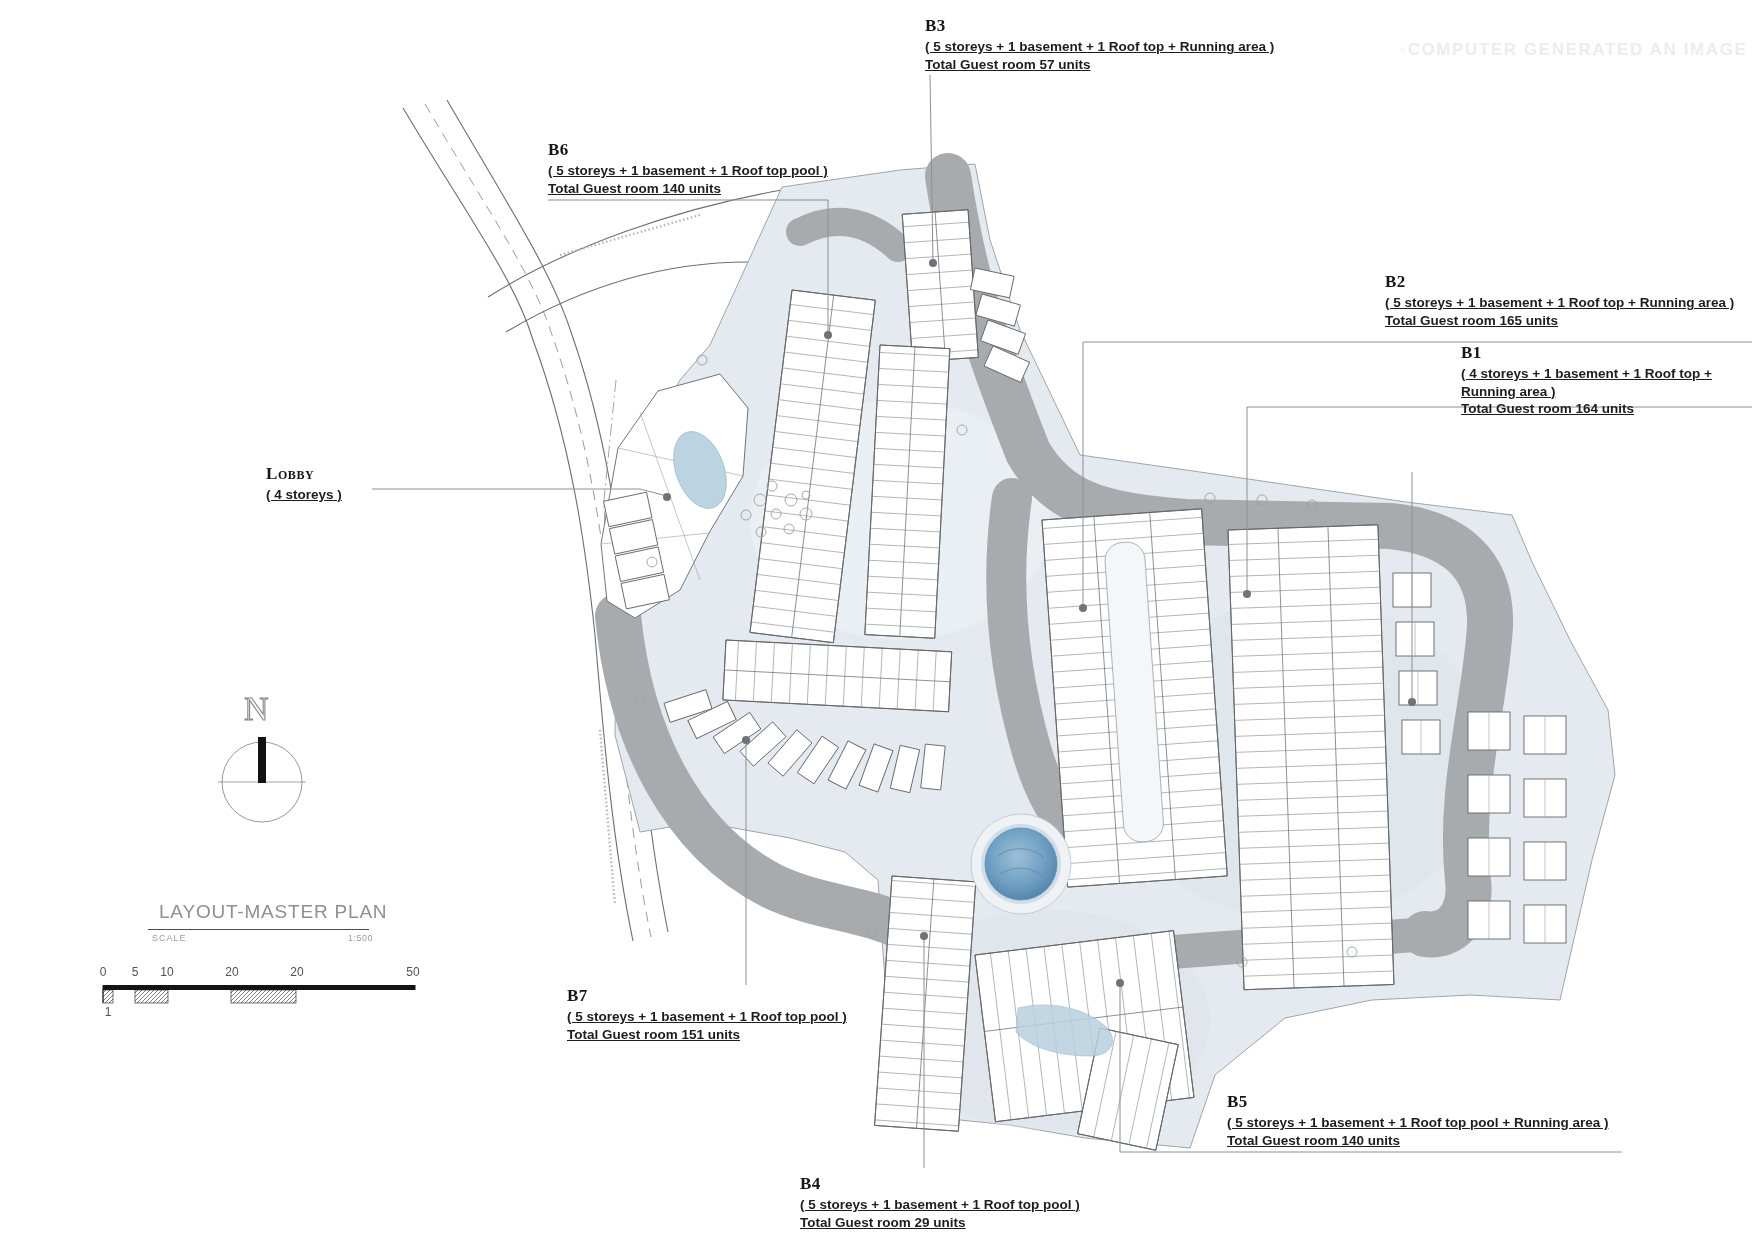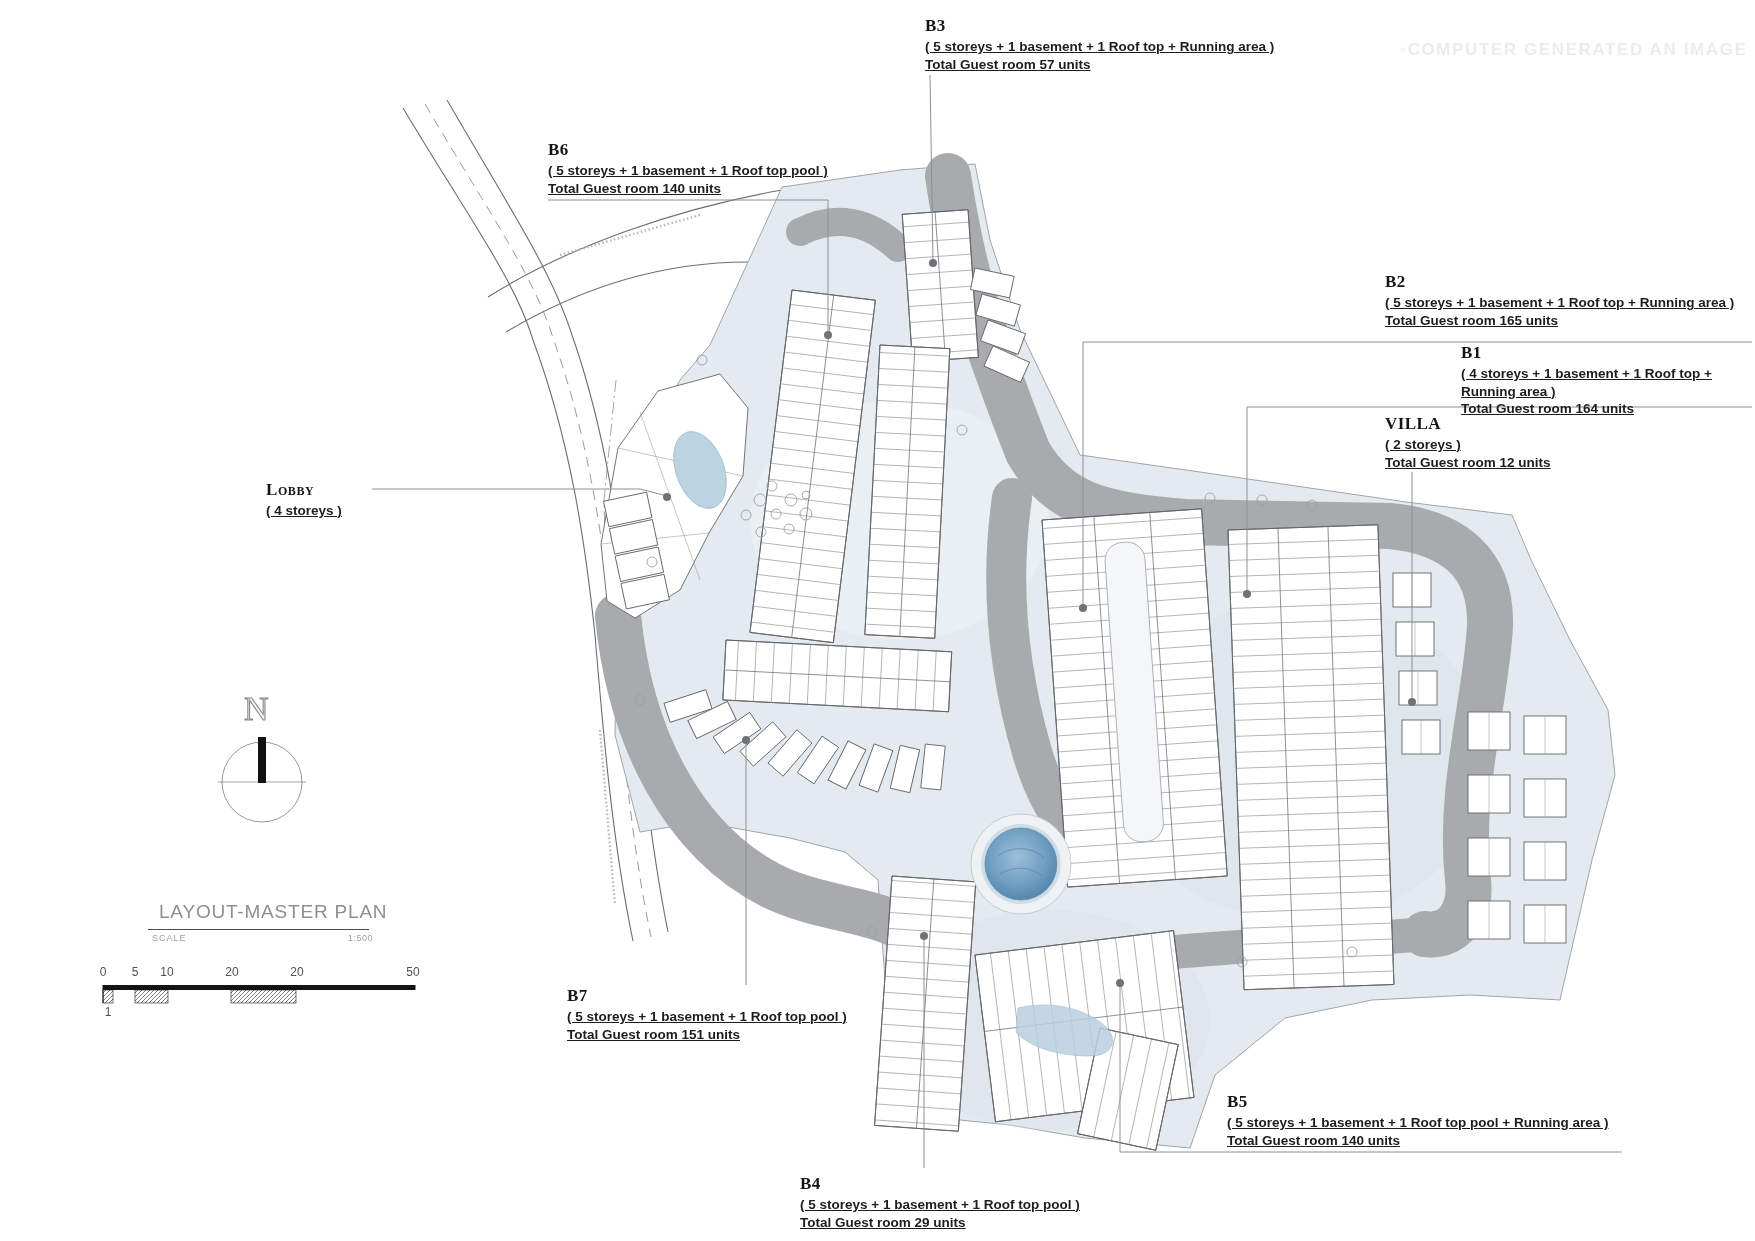--- a/index.html
+++ b/index.html
@@ -322,27 +322,22 @@
     <div class="bd">( 5 storeys + 1 basement + 1 Roof top + Running area )</div>
     <div class="bd">Total Guest room 165 units</div>
   </div>
 
   <div class="lbl" style="left:1461px;top:343px">
     <div class="bt">B1</div>
     <div class="bd">( 4 storeys + 1 basement + 1 Roof top + Running area )</div>
     <div class="bd">Total Guest room 164 units</div>
   </div>
 
-  <div class="lbl" style="left:1385px;top:414px">
-    <div class="bt">VILLA</div>
-    <div class="bd">( 2 storeys )</div>
-    <div class="bd">Total Guest room 12 units</div>
-  </div>
-
-  <div class="lbl" style="left:266px;top:480px">
+
+  <div class="lbl" style="left:266px;top:464px">
     <div class="lobby-title">Lobby</div>
     <div class="bd">( 4 storeys )</div>
   </div>
 
   <div class="lbl" style="left:567px;top:986px">
     <div class="bt">B7</div>
     <div class="bd">( 5 storeys + 1 basement + 1 Roof top pool )</div>
     <div class="bd">Total Guest room 151 units</div>
   </div>
 

